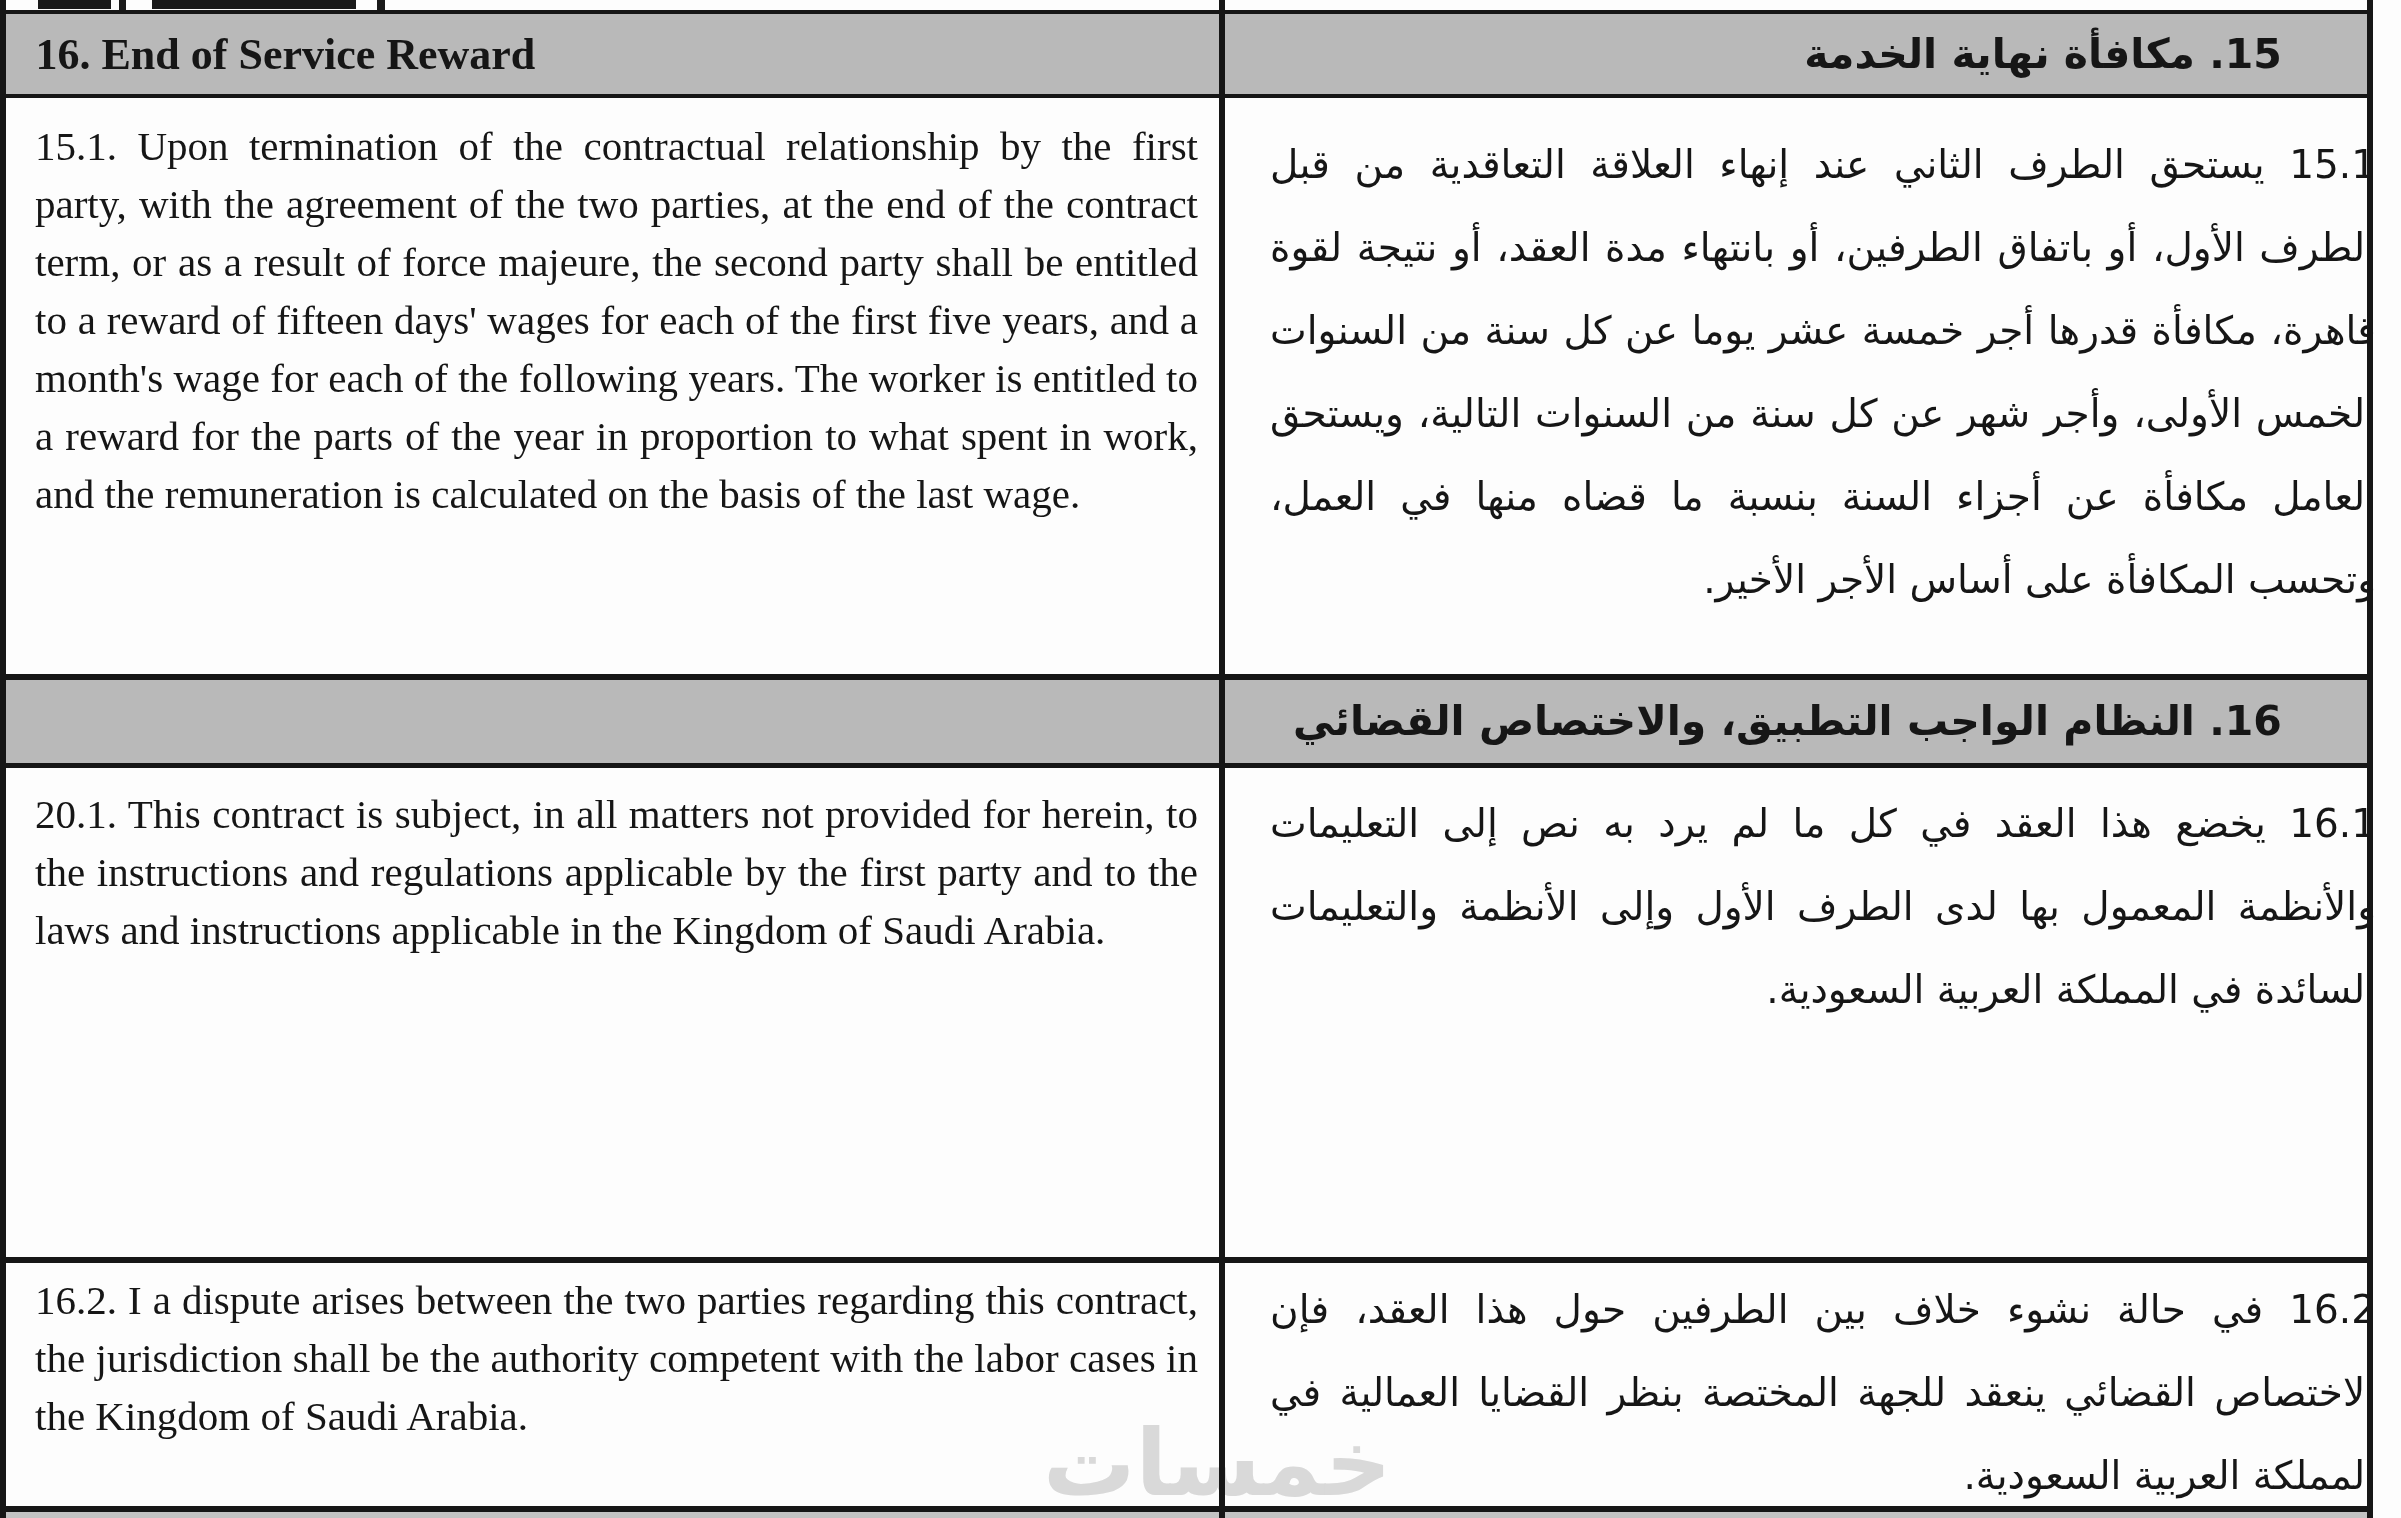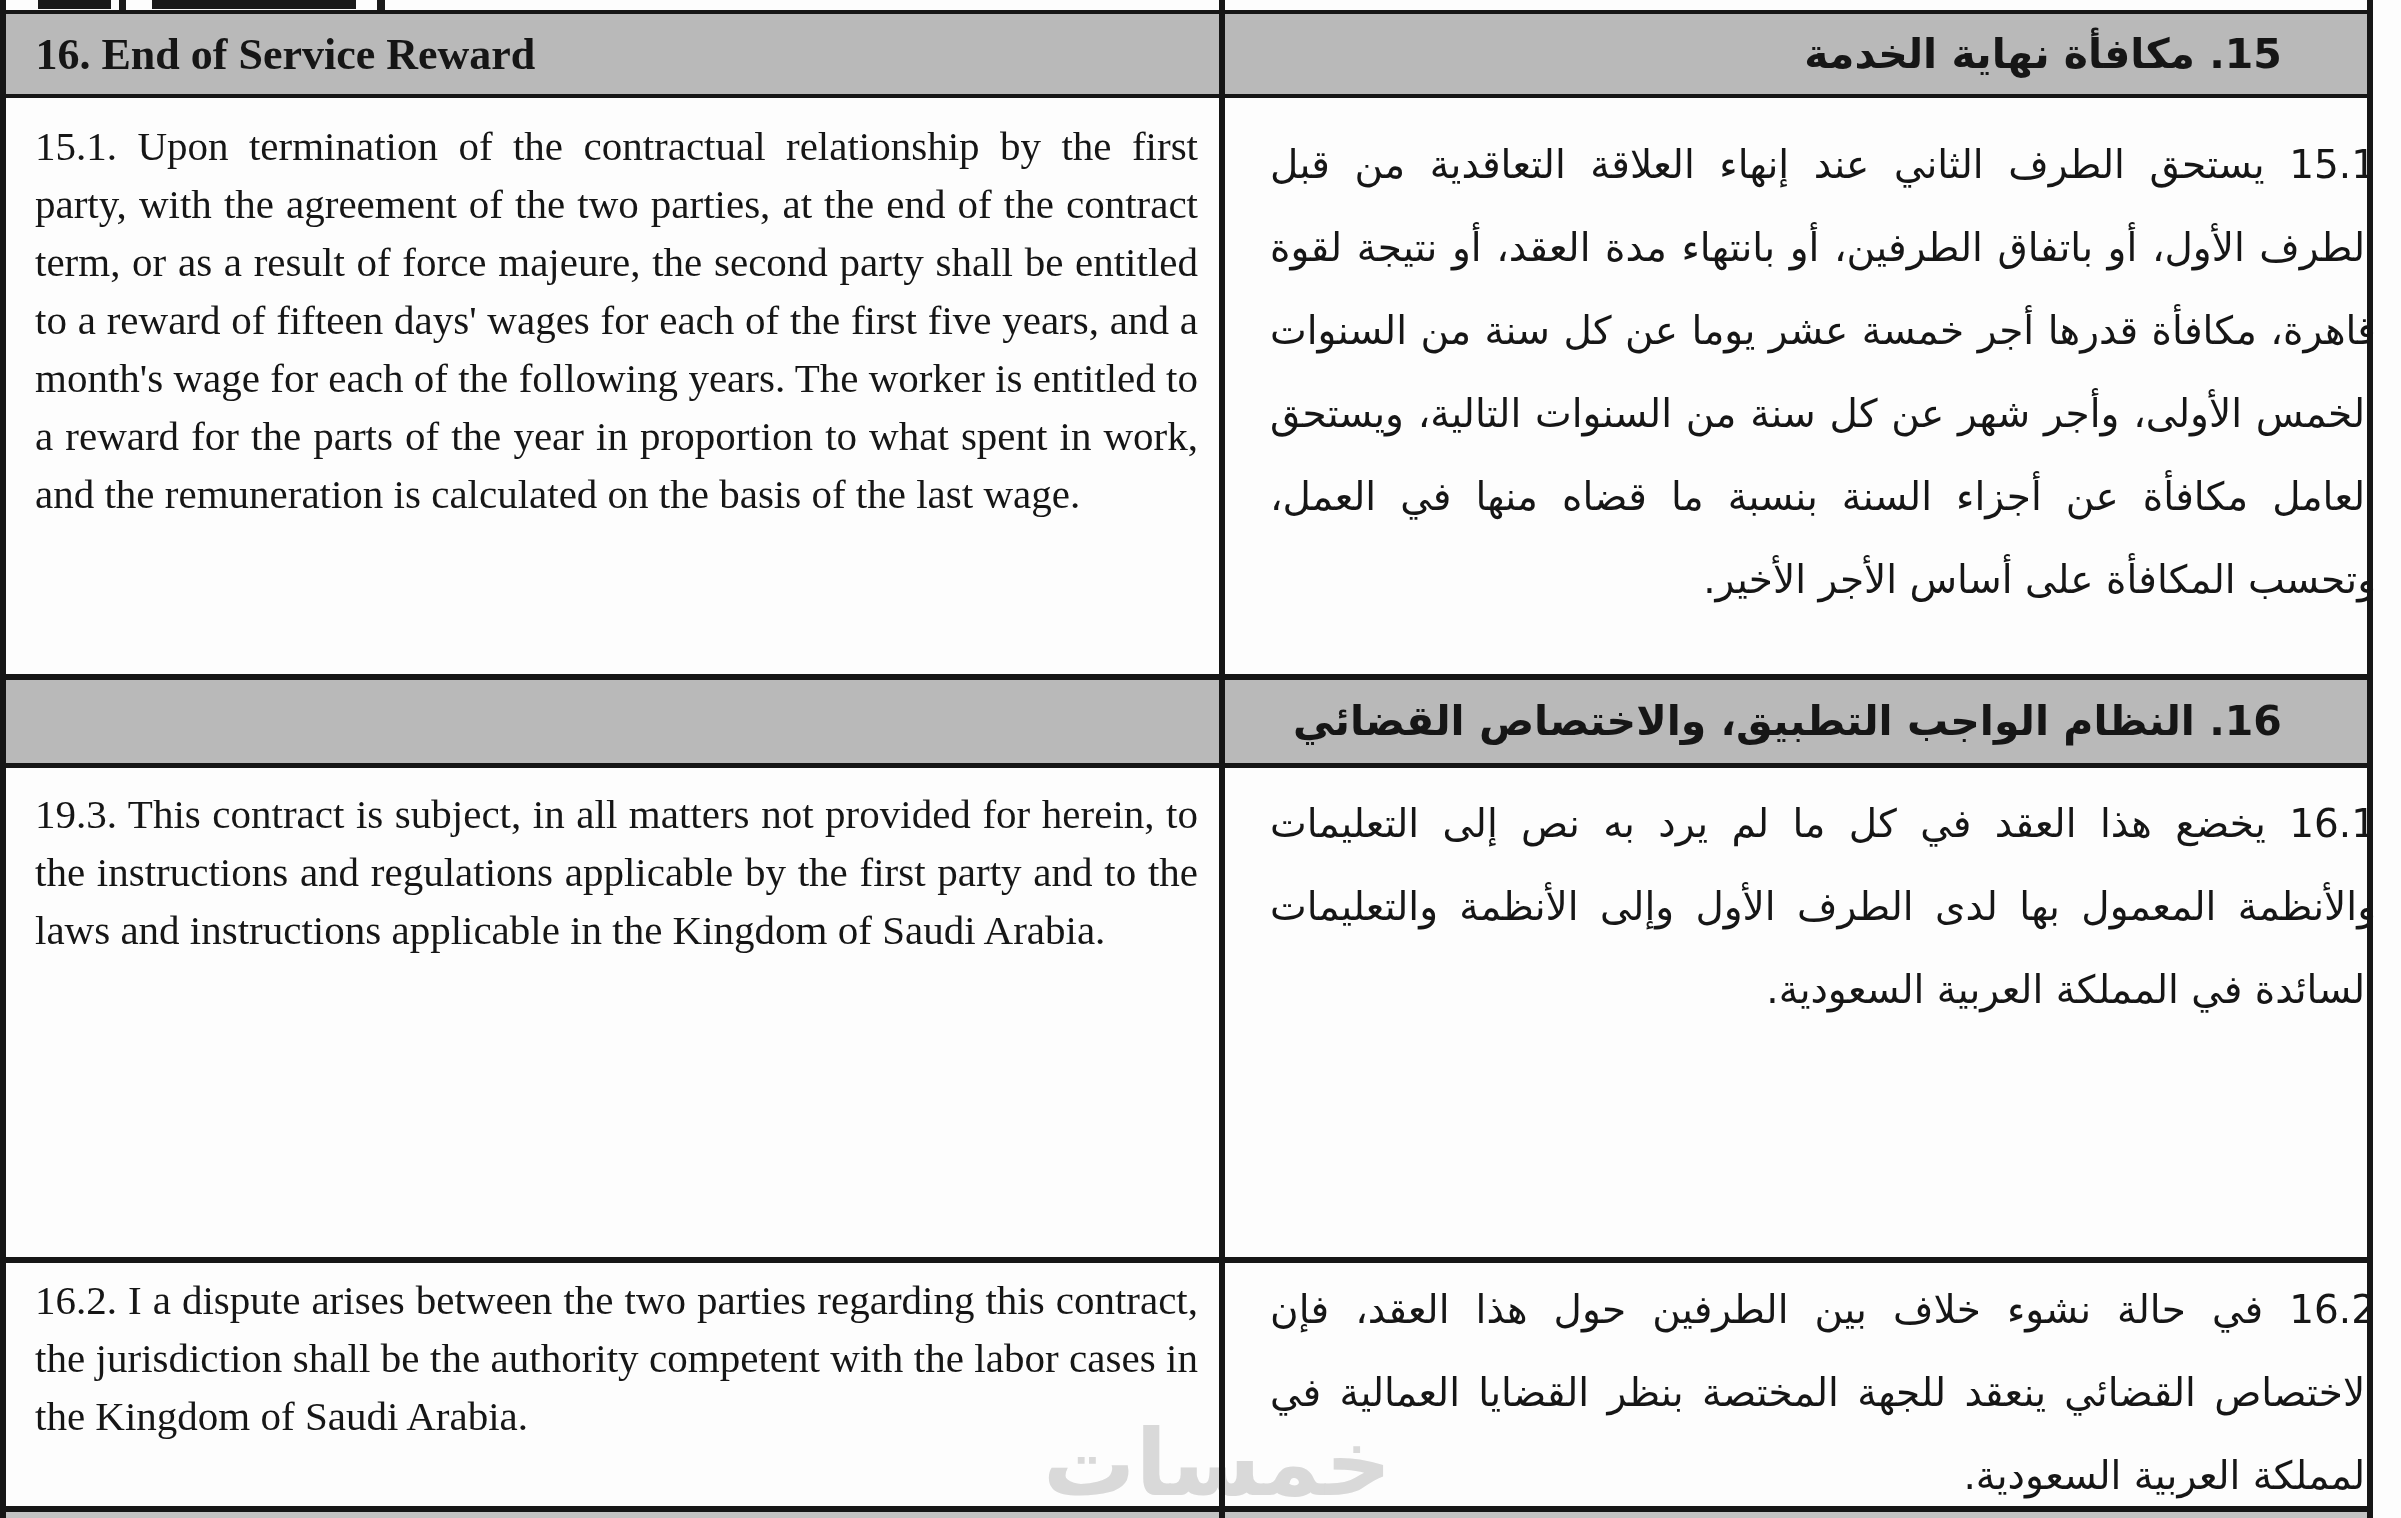--- a/index.html
+++ b/index.html
@@ -117,21 +117,21 @@
     <div class="hdr-text ar">15. مكافأة نهاية الخدمة</div>
   </div>
 
   <div class="clause en c1en">15.1. Upon termination of the contractual relationship by the first party, with the agreement of the two parties, at the end of the contract term, or as a result of force majeure, the second party shall be entitled to a reward of fifteen days' wages for each of the first five years, and a month's wage for each of the following years. The worker is entitled to a reward for the parts of the year in proportion to what spent in work, and the remuneration is calculated on the basis of the last wage.</div>
   <div class="clause ar c1ar">15.1 يستحق الطرف الثاني عند إنهاء العلاقة التعاقدية من قبل الطرف الأول، أو باتفاق الطرفين، أو بانتهاء مدة العقد، أو نتيجة لقوة قاهرة، مكافأة قدرها أجر خمسة عشر يوما عن كل سنة من السنوات الخمس الأولى، وأجر شهر عن كل سنة من السنوات التالية، ويستحق العامل مكافأة عن أجزاء السنة بنسبة ما قضاه منها في العمل، وتحسب المكافأة على أساس الأجر الأخير.</div>
 
   <div class="hdr-row r2">
     <div class="hdr-text ar">16. النظام الواجب التطبيق، والاختصاص القضائي</div>
   </div>
 
-  <div class="clause en c2en">19.3. This contract is subject, in all matters not provided for herein, to the instructions and regulations applicable by the first party and to the laws and instructions applicable in the Kingdom of Saudi Arabia.</div>
+  <div class="clause en c2en">20.1. This contract is subject, in all matters not provided for herein, to the instructions and regulations applicable by the first party and to the laws and instructions applicable in the Kingdom of Saudi Arabia.</div>
   <div class="clause ar c2ar">16.1 يخضع هذا العقد في كل ما لم يرد به نص إلى التعليمات والأنظمة المعمول بها لدى الطرف الأول وإلى الأنظمة والتعليمات السائدة في المملكة العربية السعودية.</div>
 
   <div class="clause en c3en">16.2. I a dispute arises between the two parties regarding this contract, the jurisdiction shall be the authority competent with the labor cases in the Kingdom of Saudi Arabia.</div>
   <div class="clause ar c3ar">16.2 في حالة نشوء خلاف بين الطرفين حول هذا العقد، فإن الاختصاص القضائي ينعقد للجهة المختصة بنظر القضايا العمالية في المملكة العربية السعودية.</div>
 
   <div class="watermark">خمسات</div>
 
   <div class="hline h1"></div>
   <div class="hline h2"></div>
   <div class="hline h3"></div>

